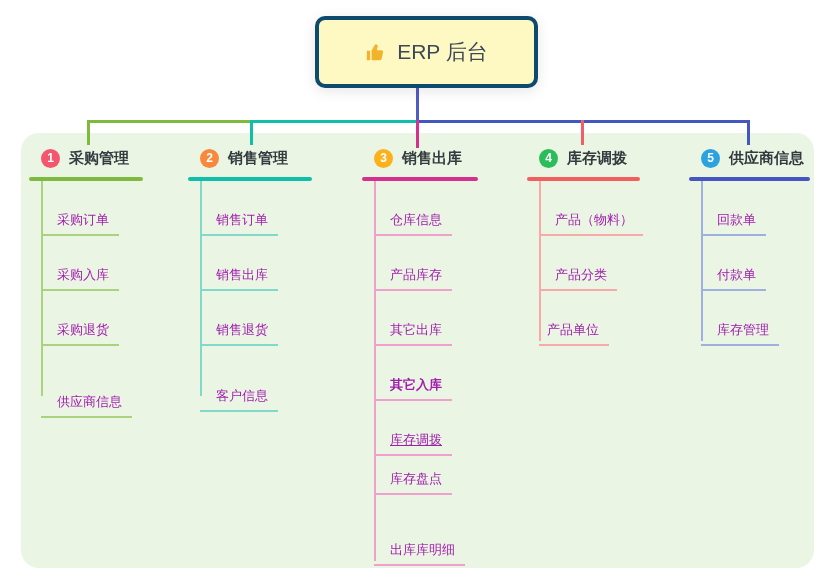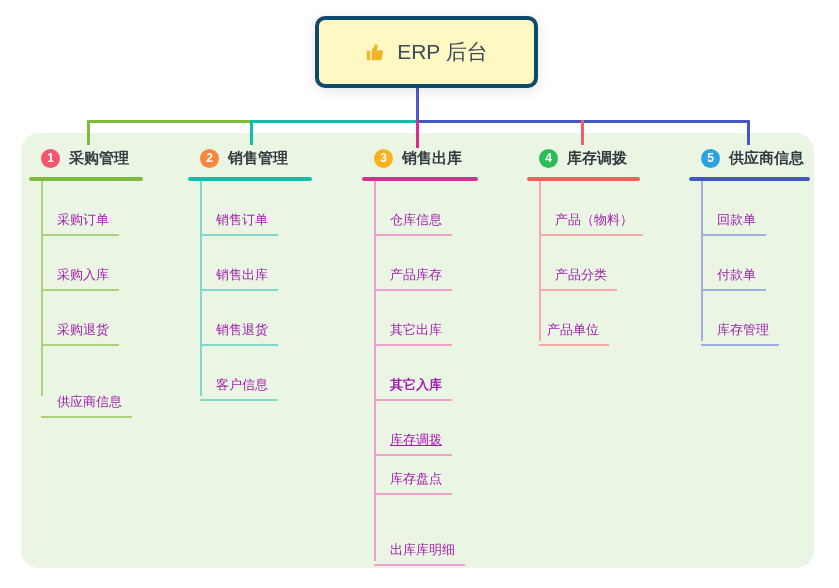--- a/index.html
+++ b/index.html
@@ -91,21 +91,21 @@
     <div class="title-row">
       <span class="badge" style="background: rgb(248, 136, 60);">2</span>
       <span>销售管理</span>
     </div>
     <div class="title-underline" style="background: rgb(15, 191, 167); width: 124px;"></div>
     <div class="children">
         <div class="child-vline" style="background: rgb(130, 217, 203); height: 215px;"></div>
         <div class="child" style="top: 18px; border-bottom-color: rgb(130, 217, 203);">销售订单</div>
         <div class="child" style="top: 73px; border-bottom-color: rgb(130, 217, 203);">销售出库</div>
         <div class="child" style="top: 128px; border-bottom-color: rgb(130, 217, 203);">销售退货</div>
-        <div class="child" style="top: 183px; border-bottom-color: rgb(130, 217, 203);">客户信息</div>
+        <div class="child" style="top: 194px; border-bottom-color: rgb(130, 217, 203);">客户信息</div>
       </div>
   </div>
 
   <div class="branch" style="left: 362px;">
     <div class="title-row">
       <span class="badge" style="background: rgb(251, 177, 27);">3</span>
       <span>销售出库</span>
     </div>
     <div class="title-underline" style="background: rgb(214, 48, 143); width: 116px;"></div>
     <div class="children">

